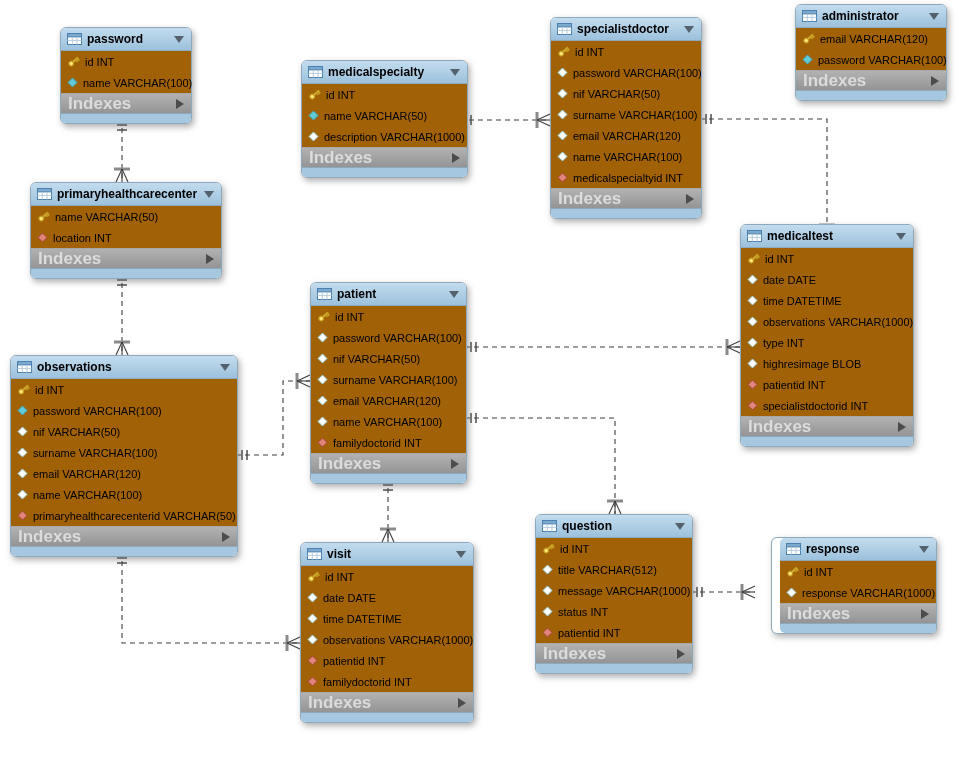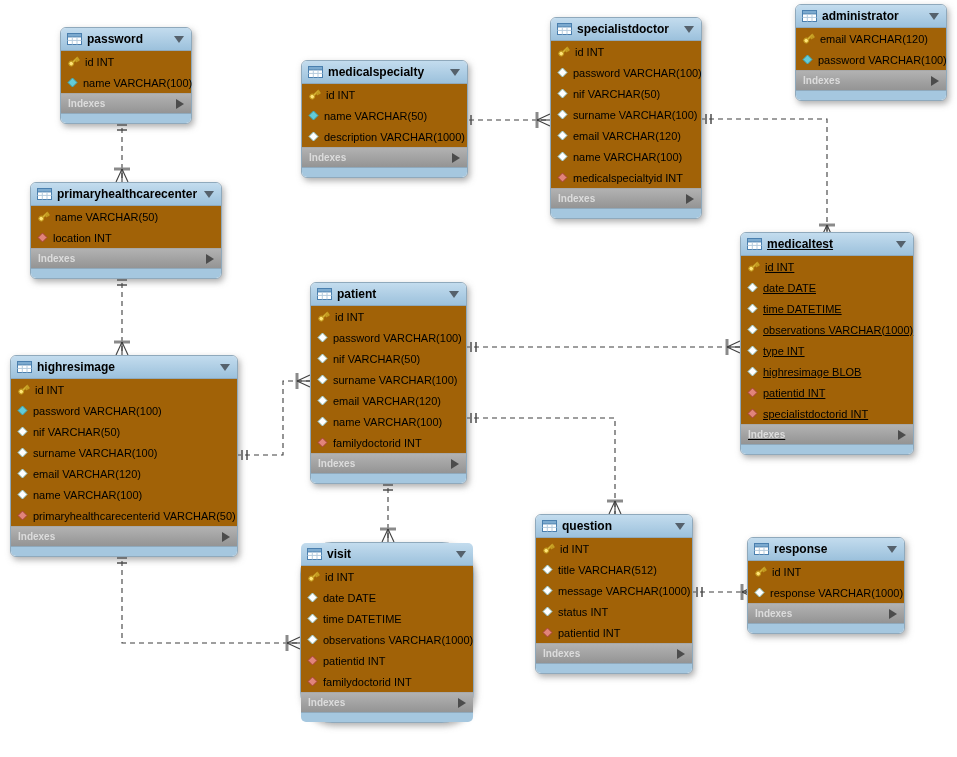--- a/index.html
+++ b/index.html
@@ -29,21 +29,21 @@
     border-top:7px solid #55616c;margin-right:1px;
   }
   .tbl-rows{background:#a16207;}
   .tbl-row{height:21px;display:flex;align-items:center;gap:5px;padding:0 6px;white-space:nowrap;}
   .tbl-row .ficon{flex:0 0 auto;display:flex;align-items:center;}
   .tbl-indexes{
     height:19px;display:flex;align-items:center;justify-content:space-between;
     padding:0 7px;
     background:linear-gradient(#b2b2b2,#949494);
     border-top:1px solid #a8a8a8;
-    font-weight:bold;font-size:10px;color:#dcdcdc;
+    font-weight:bold;font-size:17px;color:#dcdcdc;
   }
   .expand-arrow{
     width:0;height:0;border-top:5px solid transparent;border-bottom:5px solid transparent;
     border-left:8px solid #4c4c4c;
   }
   .tbl-strip{
     height:9px;background:#a5c7df;border-radius:0 0 5px 5px;border-top:1px solid #8fa9bc;
   }
 </style>
 </head>
@@ -469,21 +469,21 @@
           </span>
           <span>familydoctorid INT</span>
         </div>
       </div>
       <div class="tbl-indexes">
         <span>Indexes</span>
         <span class="expand-arrow"></span>
       </div>
       <div class="tbl-strip"></div>
     </div>
-    <div class="db-table" style="left: 740px; top: 232px; width: 172px; text-decoration: underline;">
+    <div class="db-table" style="left: 740px; top: 224px; width: 172px;">
       <div class="tbl-header">
         <svg width="15" height="12" viewBox="0 0 15 12">
           <rect x="0.5" y="0.5" width="14" height="11" fill="#ffffff" stroke="#4a7fae"></rect>
           <rect x="0.5" y="0.5" width="14" height="3.4" fill="#7caacf" stroke="#4a7fae"></rect>
           <line x1="0.5" y1="7.4" x2="14.5" y2="7.4" stroke="#b4cbdd"></line>
           <line x1="5.3" y1="3.9" x2="5.3" y2="11.5" stroke="#b4cbdd"></line>
           <line x1="10" y1="3.9" x2="10" y2="11.5" stroke="#b4cbdd"></line>
         </svg>
         <span class="tbl-title">medicaltest</span>
         <span class="collapse-arrow"></span>
@@ -567,21 +567,21 @@
     </div>
     <div class="db-table" style="left: 10px; top: 355px; width: 226px;">
       <div class="tbl-header">
         <svg width="15" height="12" viewBox="0 0 15 12">
           <rect x="0.5" y="0.5" width="14" height="11" fill="#ffffff" stroke="#4a7fae"></rect>
           <rect x="0.5" y="0.5" width="14" height="3.4" fill="#7caacf" stroke="#4a7fae"></rect>
           <line x1="0.5" y1="7.4" x2="14.5" y2="7.4" stroke="#b4cbdd"></line>
           <line x1="5.3" y1="3.9" x2="5.3" y2="11.5" stroke="#b4cbdd"></line>
           <line x1="10" y1="3.9" x2="10" y2="11.5" stroke="#b4cbdd"></line>
         </svg>
-        <span class="tbl-title">highresimage</span>
+        <span class="tbl-title">observations</span>
         <span class="collapse-arrow"></span>
       </div>
       <div class="tbl-rows">
         <div class="tbl-row">
           <span class="ficon">
             <svg width="13" height="13" viewBox="0 0 13 13">
               <g transform="rotate(-42 6.5 6.5)" stroke="#c39b1f" stroke-width="1" fill="#ffe477">
                 <circle cx="3.4" cy="6.5" r="2.3"></circle>
                 <rect x="5.6" y="5.9" width="6.6" height="1.3"></rect>
                 <rect x="8.6" y="7.1" width="1.1" height="1.7"></rect>
@@ -639,21 +639,21 @@
           </span>
           <span>primaryhealthcarecenterid VARCHAR(50)</span>
         </div>
       </div>
       <div class="tbl-indexes">
         <span>Indexes</span>
         <span class="expand-arrow"></span>
       </div>
       <div class="tbl-strip"></div>
     </div>
-    <div class="db-table" style="left: 300px; top: 542px; width: 172px; border-radius: 32px;">
+    <div class="db-table" style="left: 300px; top: 542px; width: 172px;">
       <div class="tbl-header">
         <svg width="15" height="12" viewBox="0 0 15 12">
           <rect x="0.5" y="0.5" width="14" height="11" fill="#ffffff" stroke="#4a7fae"></rect>
           <rect x="0.5" y="0.5" width="14" height="3.4" fill="#7caacf" stroke="#4a7fae"></rect>
           <line x1="0.5" y1="7.4" x2="14.5" y2="7.4" stroke="#b4cbdd"></line>
           <line x1="5.3" y1="3.9" x2="5.3" y2="11.5" stroke="#b4cbdd"></line>
           <line x1="10" y1="3.9" x2="10" y2="11.5" stroke="#b4cbdd"></line>
         </svg>
         <span class="tbl-title">visit</span>
         <span class="collapse-arrow"></span>
@@ -777,21 +777,21 @@
           </span>
           <span>patientid INT</span>
         </div>
       </div>
       <div class="tbl-indexes">
         <span>Indexes</span>
         <span class="expand-arrow"></span>
       </div>
       <div class="tbl-strip"></div>
     </div>
-    <div class="db-table" style="left: 747px; top: 537px; width: 156px;">
+    <div class="db-table" style="left: 771px; top: 537px; width: 156px; padding-left: 8px;">
       <div class="tbl-header">
         <svg width="15" height="12" viewBox="0 0 15 12">
           <rect x="0.5" y="0.5" width="14" height="11" fill="#ffffff" stroke="#4a7fae"></rect>
           <rect x="0.5" y="0.5" width="14" height="3.4" fill="#7caacf" stroke="#4a7fae"></rect>
           <line x1="0.5" y1="7.4" x2="14.5" y2="7.4" stroke="#b4cbdd"></line>
           <line x1="5.3" y1="3.9" x2="5.3" y2="11.5" stroke="#b4cbdd"></line>
           <line x1="10" y1="3.9" x2="10" y2="11.5" stroke="#b4cbdd"></line>
         </svg>
         <span class="tbl-title">response</span>
         <span class="collapse-arrow"></span>

